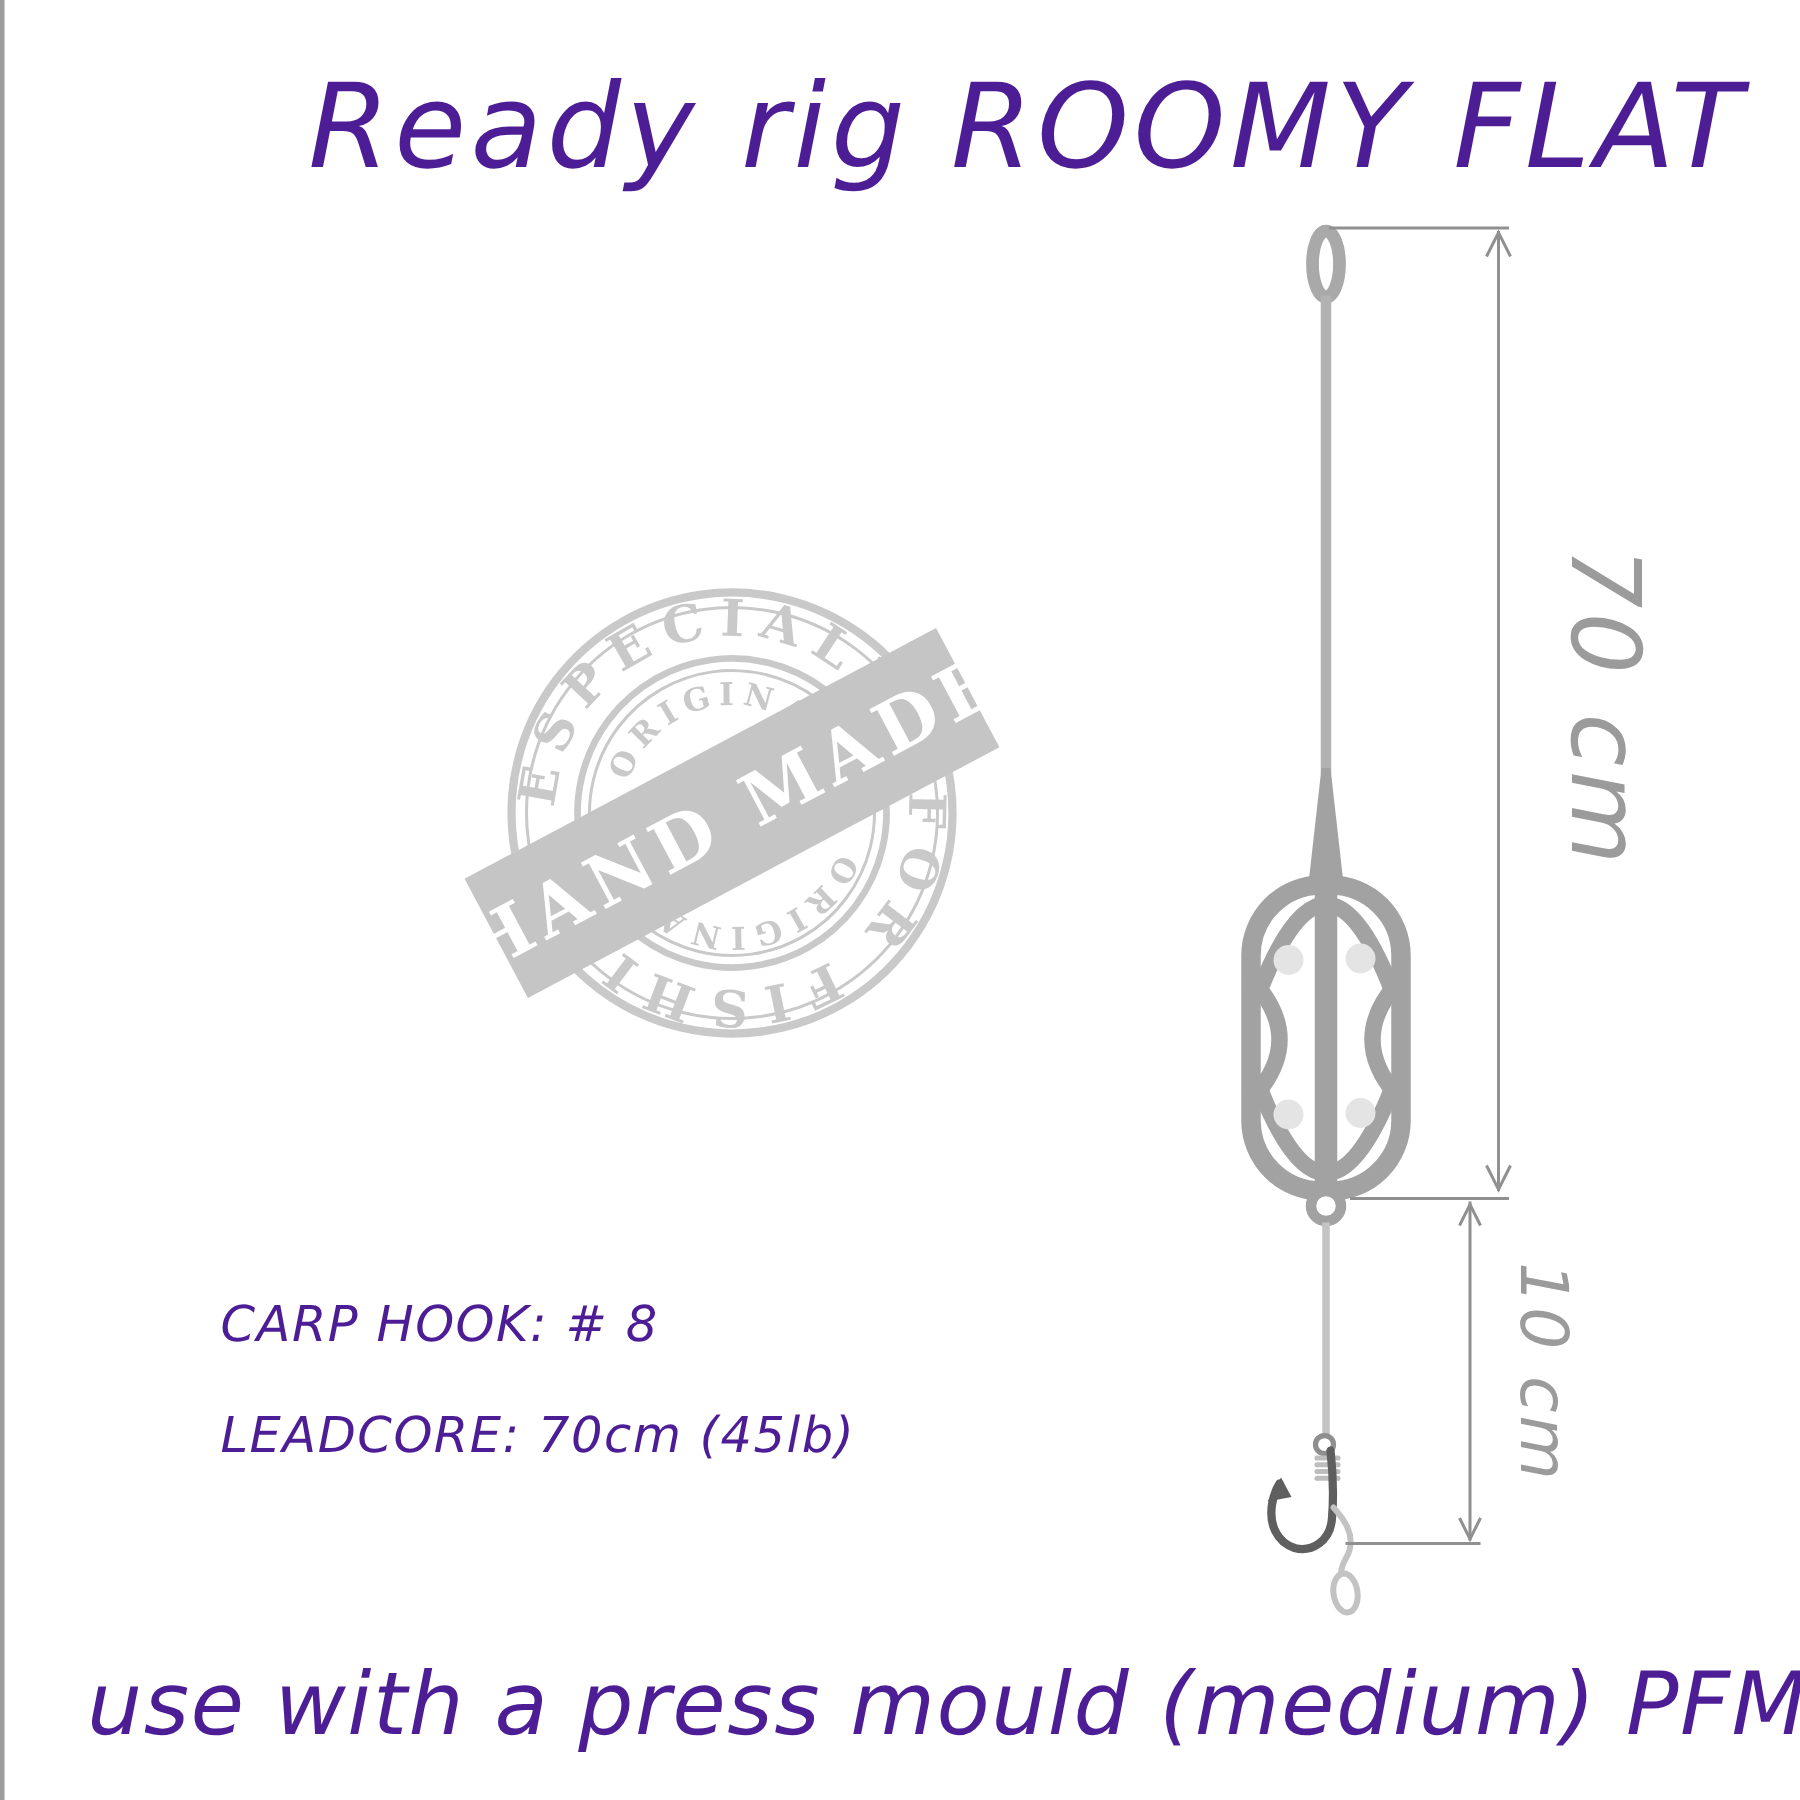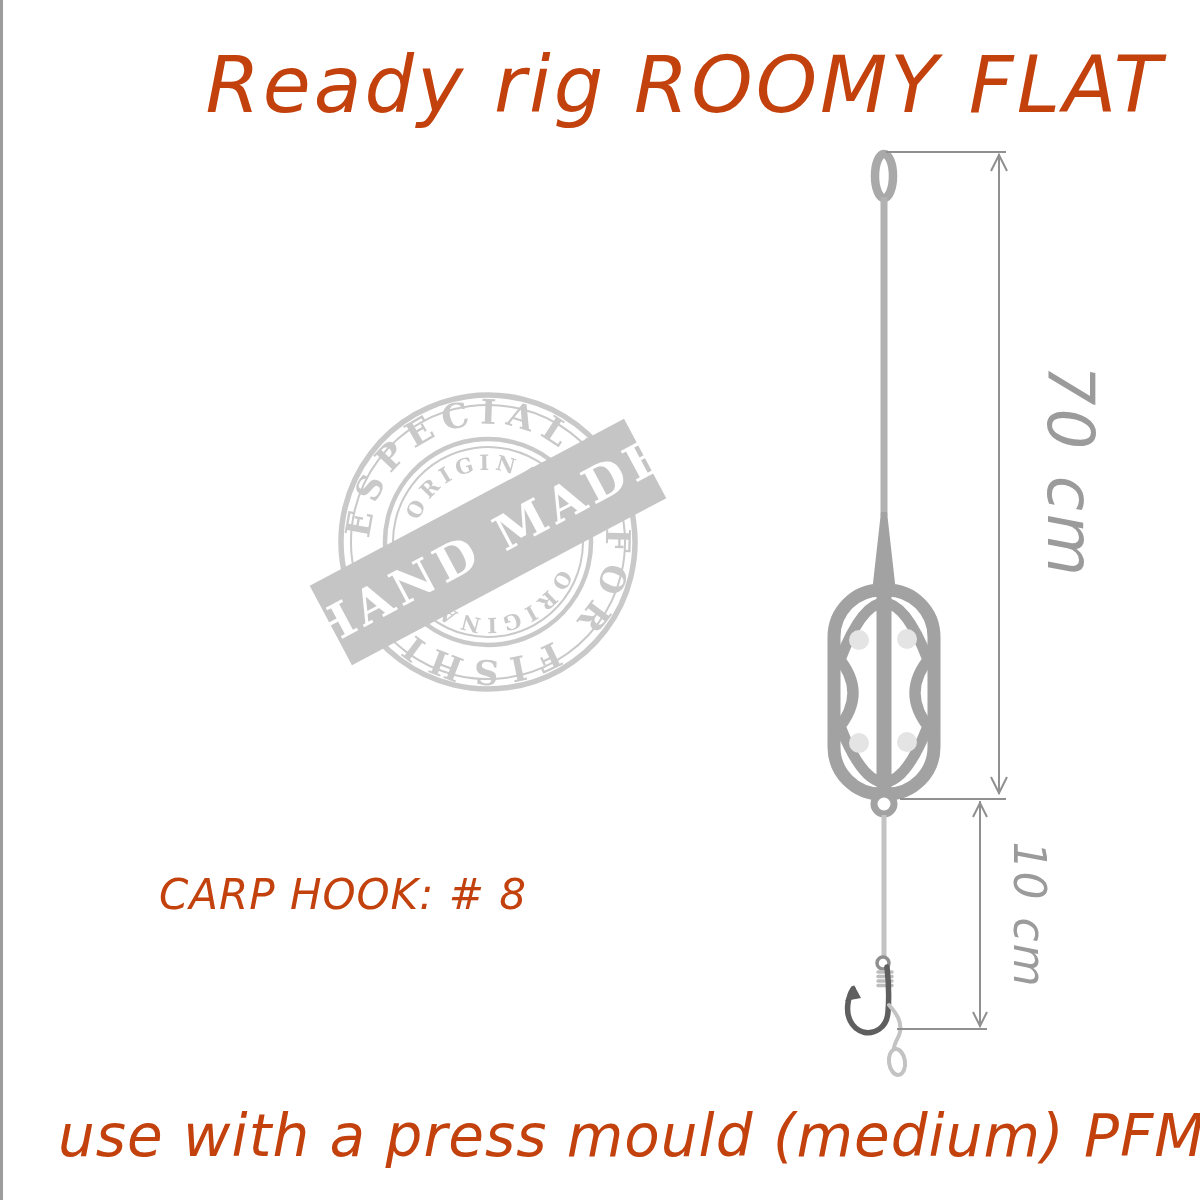--- a/index.html
+++ b/index.html
@@ -1,27 +1,27 @@
 <!DOCTYPE html>
 <html><head>
 <meta charset="utf-8">
 <style>
   html,body{margin:0;padding:0;}
   body{
     width:1200px;height:1200px;background:#ffffff;position:relative;overflow:hidden;
     font-family:"DejaVu Sans",sans-serif;
   }
   .edge-strip{position:absolute;left:0;top:0;width:3px;height:1200px;background:#9c9c9c;}
-  .hand{font-style:italic;color:#c2410c;}
+  .hand{font-style:italic;color:#4c1d95;}
   .page-title{
     position:absolute;top:40px;left:170px;width:1030px;text-align:center;
     font-size:78px;letter-spacing:3px;white-space:nowrap;
   }
   .specs{position:absolute;left:143px;top:844px;}
-  .specs p{margin:16px;height:70px;line-height:70px;font-size:42px;letter-spacing:1px;white-space:nowrap;}
+  .specs p{margin:4px;height:70px;line-height:70px;font-size:33px;letter-spacing:1px;white-space:nowrap;}
   .footer-note{
     position:absolute;left:58px;top:1102px;width:1120px;font-size:58px;
     letter-spacing:1px;white-space:nowrap;
   }
   svg{position:absolute;left:0;top:0;}
   .stamp-arc{fill:#c9c9c9;font-family:"DejaVu Serif",serif;font-weight:bold;}
   .stamp-banner-text{fill:#ffffff;font-family:"DejaVu Serif",serif;font-weight:bold;}
   .dim{stroke:#909090;stroke-width:2;fill:none;}
   .dim-label{fill:#9b9b9b;font-style:italic;font-family:"DejaVu Sans",sans-serif;}
 </style>
@@ -109,15 +109,16 @@
     <line class="dim" x1="980" y1="801" x2="980" y2="1027"></line>
     <polyline class="dim" points="973,817 980,803 987,817"></polyline>
     <polyline class="dim" points="973,1012 980,1026 987,1012"></polyline>
     <line class="dim" x1="897" y1="1029" x2="987" y2="1029"></line>
     <text class="dim-label" transform="translate(1014 915) rotate(90)" text-anchor="middle" font-size="44" style="letter-spacing:2px">10 cm</text>
   </g>
 </svg>
 
 <div class="specs">
   <p class="hand">CARP HOOK: # 8</p>
+  <p class="hand">LEADCORE: 70cm (45lb)</p>
 </div>
 
 <div class="footer-note hand">use with a press mould (medium) PFM1</div>
 
 </body></html>

